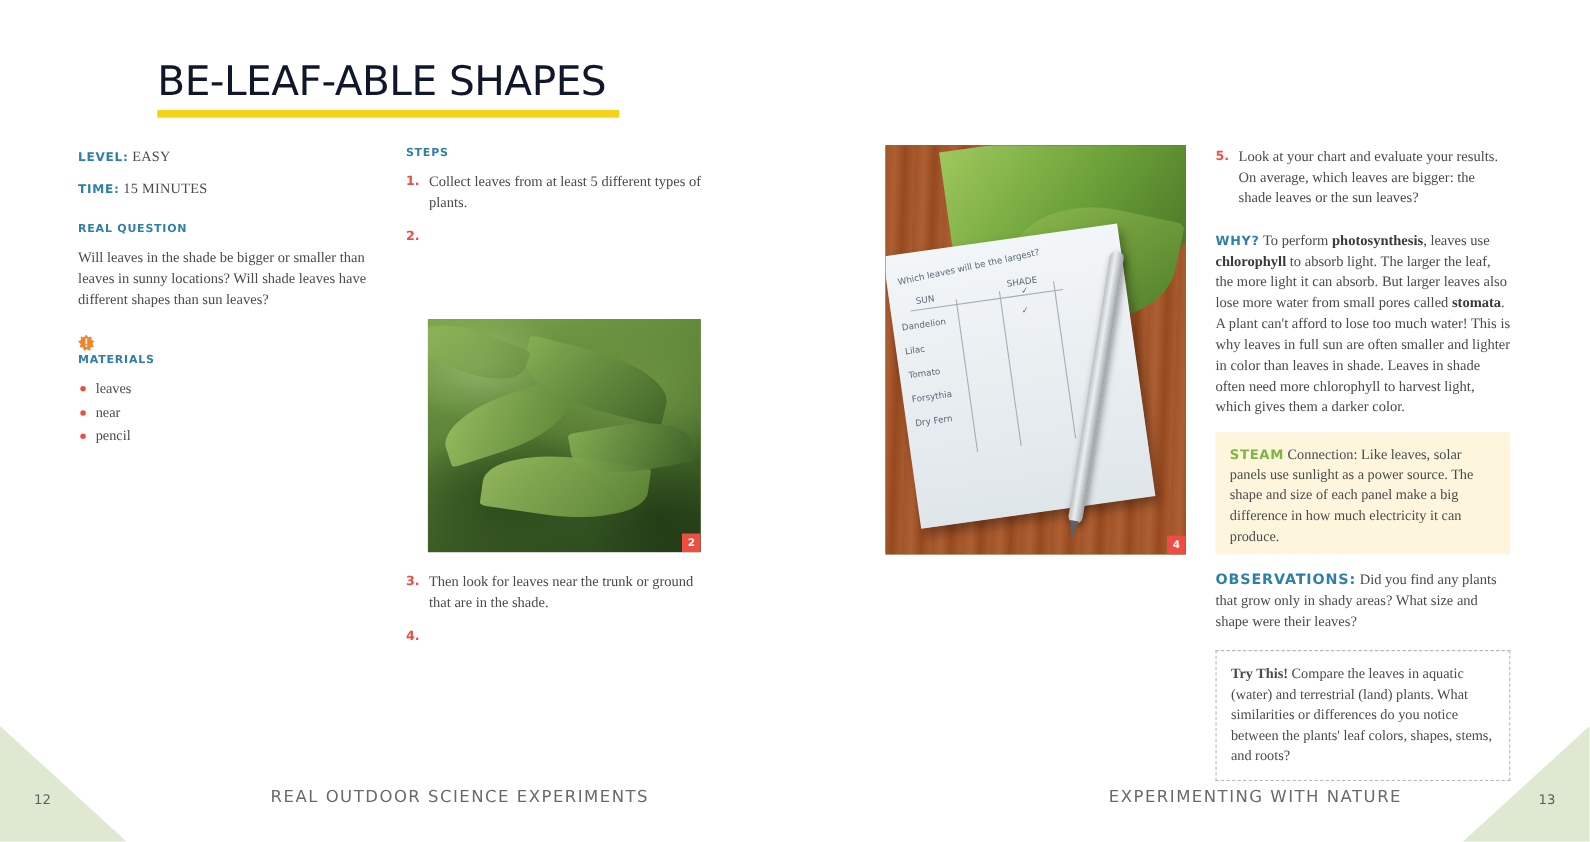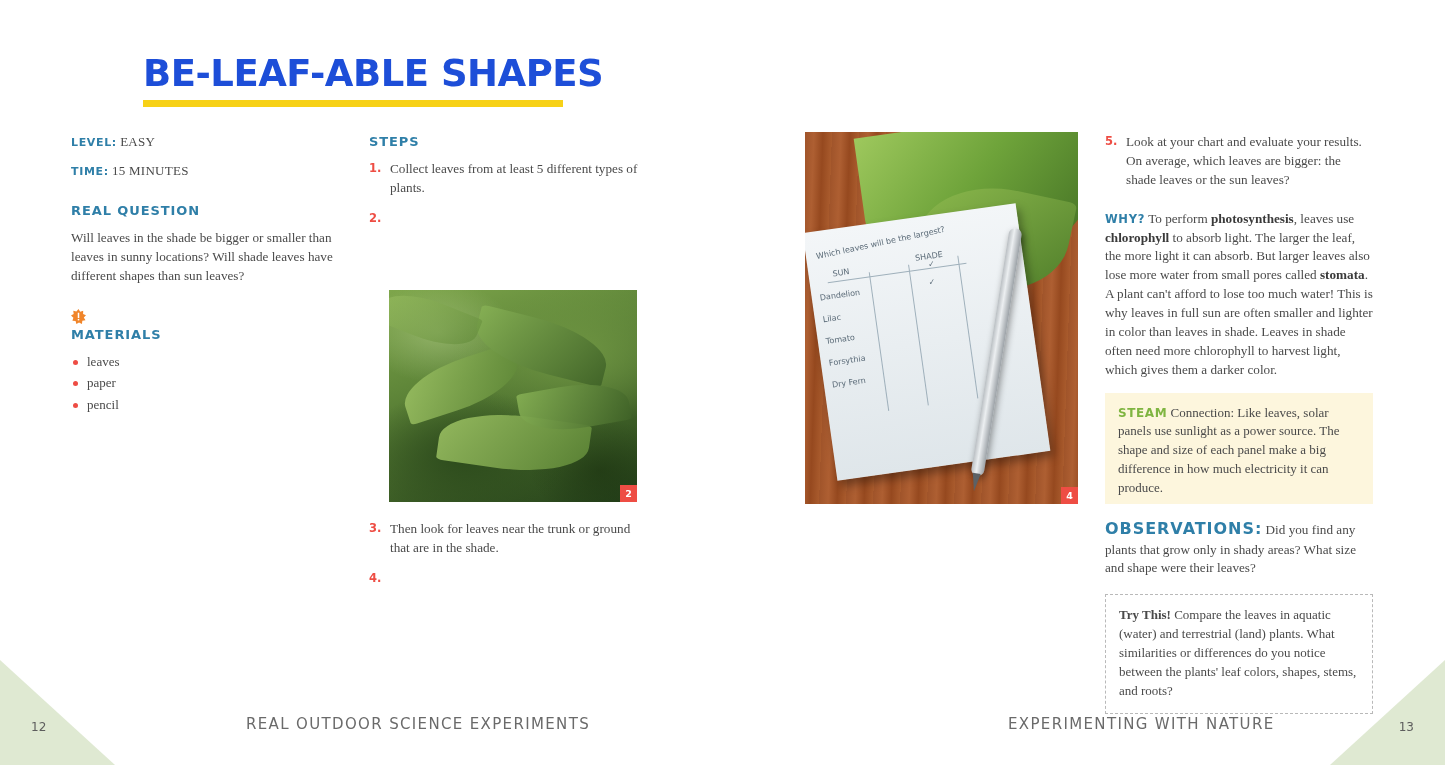--- a/index.html
+++ b/index.html
@@ -41,24 +41,24 @@
 
   
   .title-block {
     position: absolute;
     left: 143px;
     top: 55px;
     width: 640px;
   }
   .book-title {
     font-family: "DejaVu Sans", sans-serif;
-    font-weight: bold;
+    font-weight: normal;
     font-size: 37px;
     letter-spacing: -0.5px;
-    color: #1d4ed8;
+    color: #0f172a;
     margin: 0;
     line-height: 1;
   }
   .title-rule {
     margin-top: 8px;
     width: 420px;
     height: 7px;
     background: #f7d117;
   }
 
@@ -83,21 +83,21 @@
   }
   .meta-line .meta-val {
     font-family: "Liberation Serif", serif;
     font-variant: small-caps;
     color: #4a4a4a;
     letter-spacing: 0.02em;
   }
   .section-head {
     font-family: "DejaVu Sans", sans-serif;
     font-weight: bold;
-    font-size: 13px;
+    font-size: 10px;
     letter-spacing: 0.07em;
     color: #2f7fa8;
     text-transform: uppercase;
     margin: 0 0 9px 0;
   }
   .body-p {
     margin: 0 0 11px 0;
   }
 
   
@@ -289,21 +289,21 @@
   .kw-why {
     font-family: "DejaVu Sans", sans-serif;
     font-weight: bold;
     font-size: 11.5px;
     letter-spacing: 0.06em;
     color: #2f7fa8;
   }
   .kw-obs {
     font-family: "DejaVu Sans", sans-serif;
     font-weight: bold;
-    font-size: 16px;
+    font-size: 13px;
     letter-spacing: 0.06em;
     color: #2f7fa8;
   }
   .steam-box {
     background: #fdf6dd;
     padding: 11px 13px 6px 13px;
     font-size: 13px;
     line-height: 1.45;
   }
   .kw-steam {
@@ -378,21 +378,21 @@
           <rect x="9" y="13.2" width="2" height="2" fill="#ffffff"></rect>
         </svg>
       </span>
     </div>
 
     <div style="height:18px"></div>
 
     <div class="section-head">MATERIALS</div>
     <ul class="materials">
       <li>leaves</li>
-      <li>paper</li>
+      <li>near</li>
       <li>pencil</li>
     </ul>
   </div>
 
   <div class="col" style="left:369px; top:133px; width:270px;">
     <div class="section-head">STEPS</div>
     <ul class="steps-list">
       <li class="step">
         <span class="num">1.</span>
         <span>Collect leaves from at least 5 different types of plants.</span>

